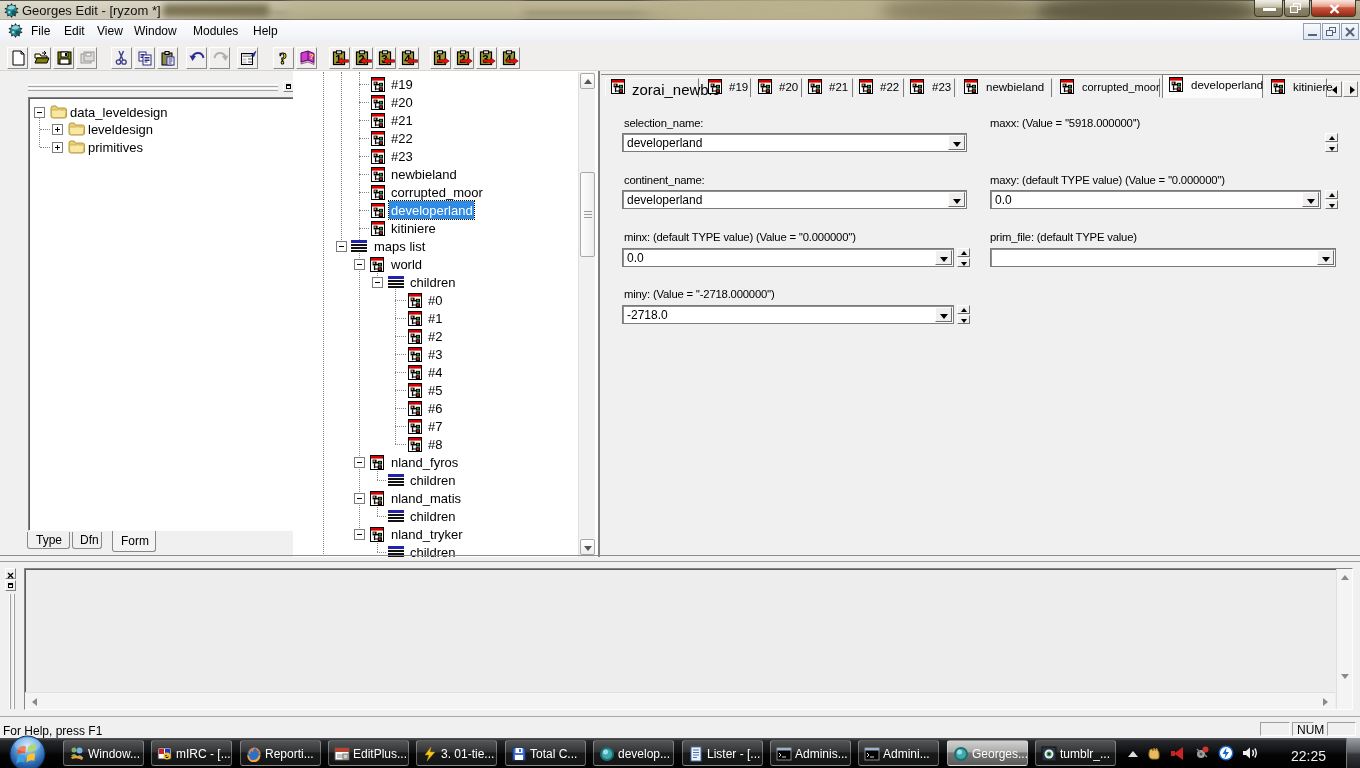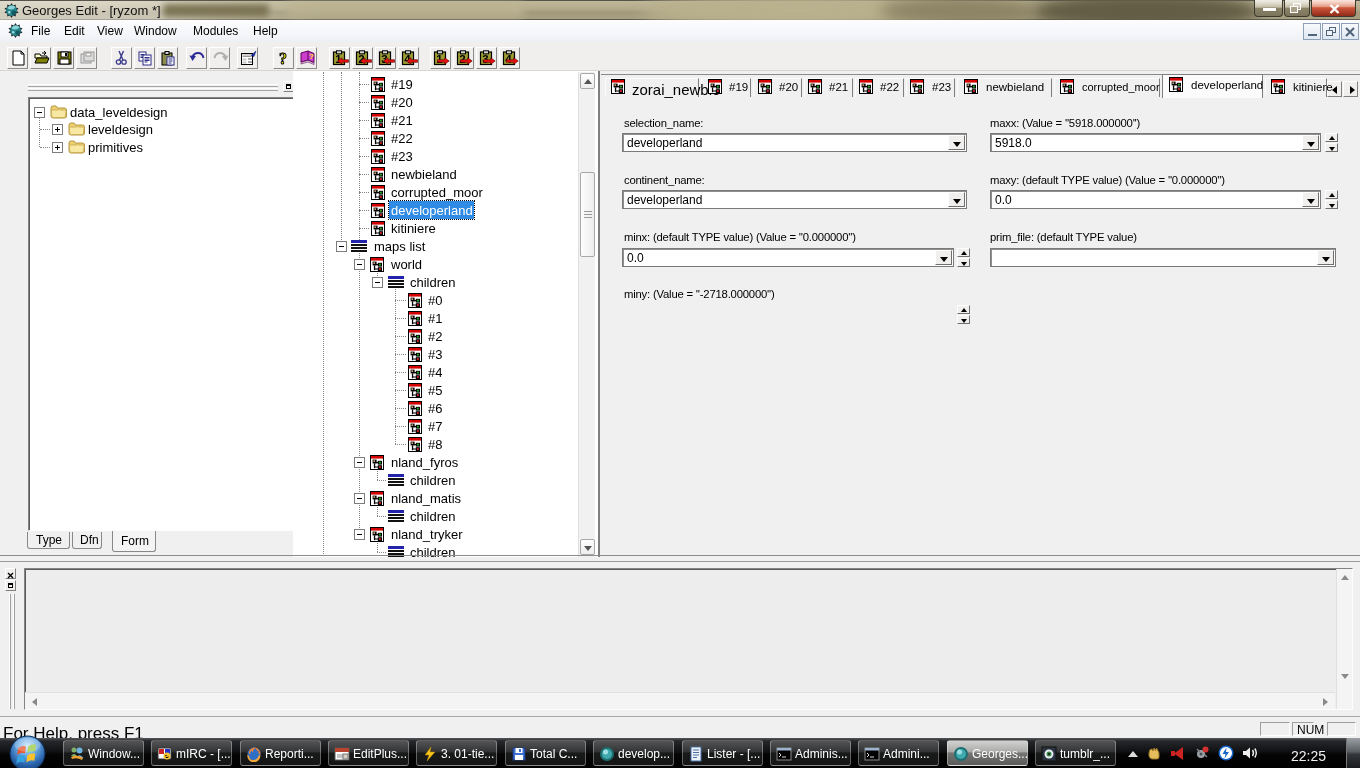--- a/index.html
+++ b/index.html
@@ -861,24 +861,20 @@
     </div>
   <div class="a raised11" style="left:742px;top:10px;width:15px;height:16px">
       <div class="arrow" style="left:6px;top:4px;border:4px solid transparent;border-left:5px solid #000;border-right:none"></div>
     </div>
 <div class="label" style="left:23px;top:46px">selection_name:</div>
 <div class="label" style="left:389px;top:46px">maxx: (Value = ''5918.000000'')</div>
 <div class="a combo" style="left:21px;top:62px;width:345px">
       <span class="txt">developerland</span>
       <div class="drop"></div>
     </div>
-<div class="a combo" style="left:389px;top:62px;width:331px">
-      <span class="txt">5918.0</span>
-      <div class="drop"></div>
-    </div>
 <div class="a spin" style="left:724px;top:62px">
       <div class="up">
         <b style="top:2px;border-bottom:4px solid #000;border-top:none"></b>
       </div>
       <div class="dn">
         <b style="top:3px;border-top:4px solid #000;border-bottom:none"></b>
       </div>
     </div>
 <div class="label" style="left:23px;top:103px">continent_name:</div>
 <div class="label" style="left:389px;top:103px">maxy: (default TYPE value) (Value = ''0.000000'')</div>
@@ -909,20 +905,24 @@
         <b style="top:2px;border-bottom:4px solid #000;border-top:none"></b>
       </div>
       <div class="dn">
         <b style="top:3px;border-top:4px solid #000;border-bottom:none"></b>
       </div>
     </div>
 <div class="a combo" style="left:389px;top:177px;width:346px">
       <div class="drop"></div>
     </div>
 <div class="label" style="left:23px;top:217px">miny: (Value = ''-2718.000000'')</div>
+<div class="a combo" style="left:21px;top:234px;width:332px">
+      <span class="txt">-2718.0</span>
+      <div class="drop"></div>
+    </div>
 <div class="a spin" style="left:356px;top:234px">
       <div class="up">
         <b style="top:2px;border-bottom:4px solid #000;border-top:none"></b>
       </div>
       <div class="dn">
         <b style="top:3px;border-top:4px solid #000;border-bottom:none"></b>
       </div>
     </div>
 </div>
 <div class="a" id="outpane">
@@ -942,21 +942,21 @@
       <div class="arrow" style="right:7px;top:5px;border:4px solid transparent;border-left:5px solid #8a8a8a;border-right:none"></div>
     </div>
     <div class="a" style="right:0;top:0;width:16px;height:140px;background:#f4f4f4;border-left:1px solid #e0e0e0">
       <div class="arrow" style="left:4px;top:6px;border:4px solid transparent;border-bottom:5px solid #8a8a8a;border-top:none"></div>
       <div class="arrow" style="left:4px;bottom:30px;border:4px solid transparent;border-top:5px solid #8a8a8a;border-bottom:none"></div>
     </div>
   </div>
 </div>
 <div class="a" id="statusbar">
   <div class="a" style="left:0;top:-1px;width:1360px;height:1px;background:#a8a8a8"></div>
-  <span class="a" style="left:3px;top:7px;font-size:17px">For Help, press F1</span>
+  <span class="a" style="left:3px;top:7px;font-size:12px">For Help, press F1</span>
   <div class="sbox" style="left:1260px;width:30px"></div>
   <div class="sbox" style="left:1292px;width:22px;padding:0 0 0 4px">NUM</div>
   <div class="sbox" style="left:1327px;width:29px"></div>
 </div>
 <div class="a" id="taskbar">
   <svg class="a" style="left:9px;top:-3px" width="37" height="37" viewBox="0 0 37 37">
     <defs>
         <radialGradient id="orb" cx="50%" cy="30%" r="75%">
           <stop offset="0%" stop-color="#cfe7fa"></stop>
           <stop offset="35%" stop-color="#6aabe4"></stop>

